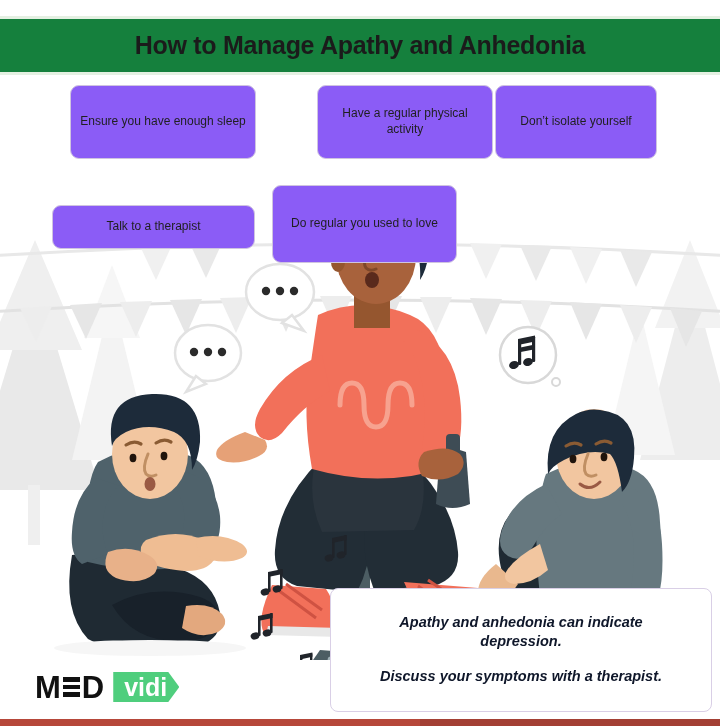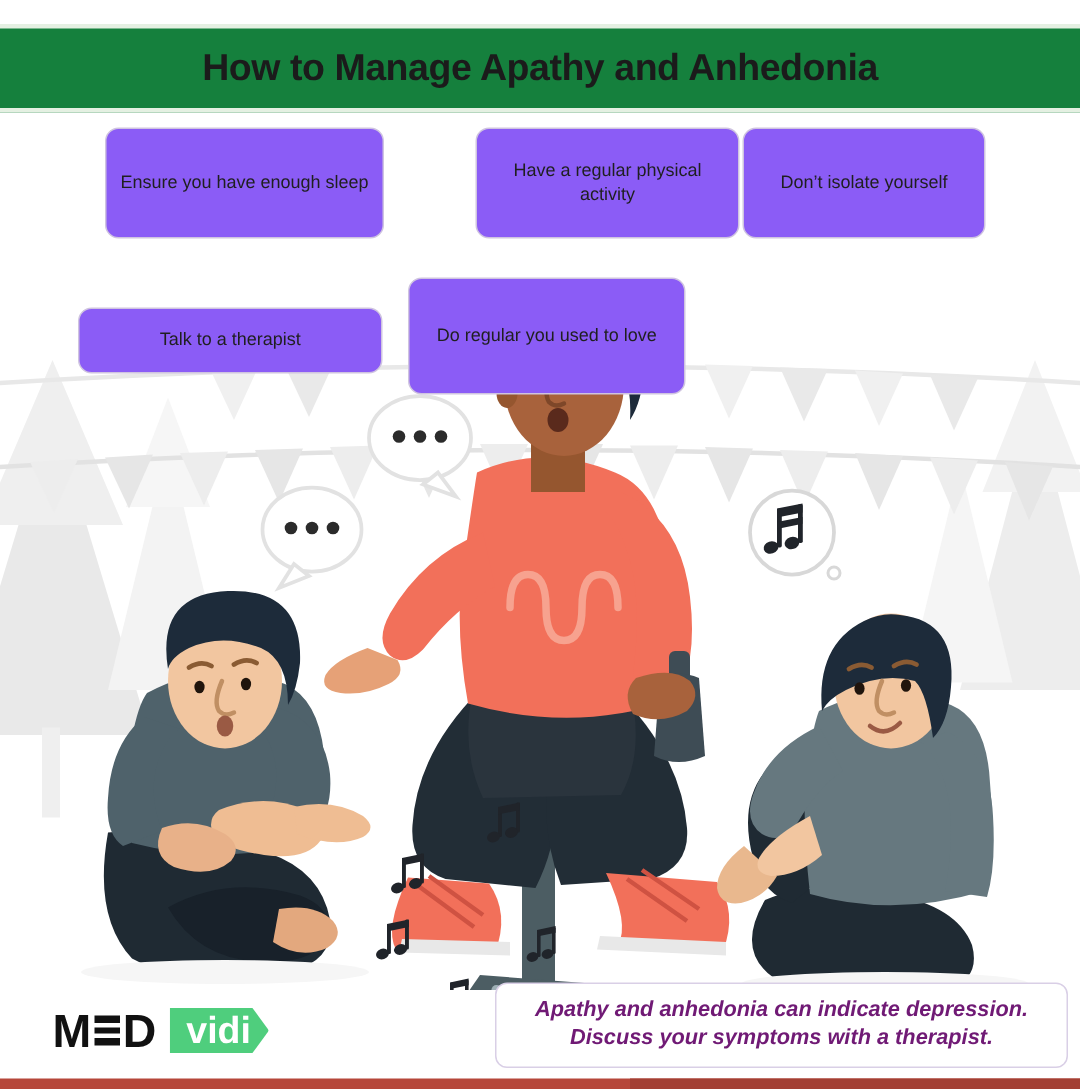--- a/index.html
+++ b/index.html
@@ -84,21 +84,21 @@
   }
 
   
   .caption{
     position:absolute;right:8px;bottom:14px;width:382px;
     background:#ffffff;border:1.5px solid #d9cfe6;border-radius:8px;
     padding:8px 10px 9px 10px;box-sizing:border-box;
     text-align:center;z-index:50;
   }
   .caption p{
-    margin:0;font-size:14.5px;font-weight:bold;font-style:italic;color:#701a75;line-height:1.32;
+    margin:16px;font-size:14.5px;font-weight:bold;font-style:italic;color:#0f172a;line-height:1.32;
   }
 </style>
 </head>
 <body>
 
 <div id="infographic">
 
   <div class="title-band">
     <div class="title-text">How to Manage Apathy and Anhedonia</div>
   </div>

